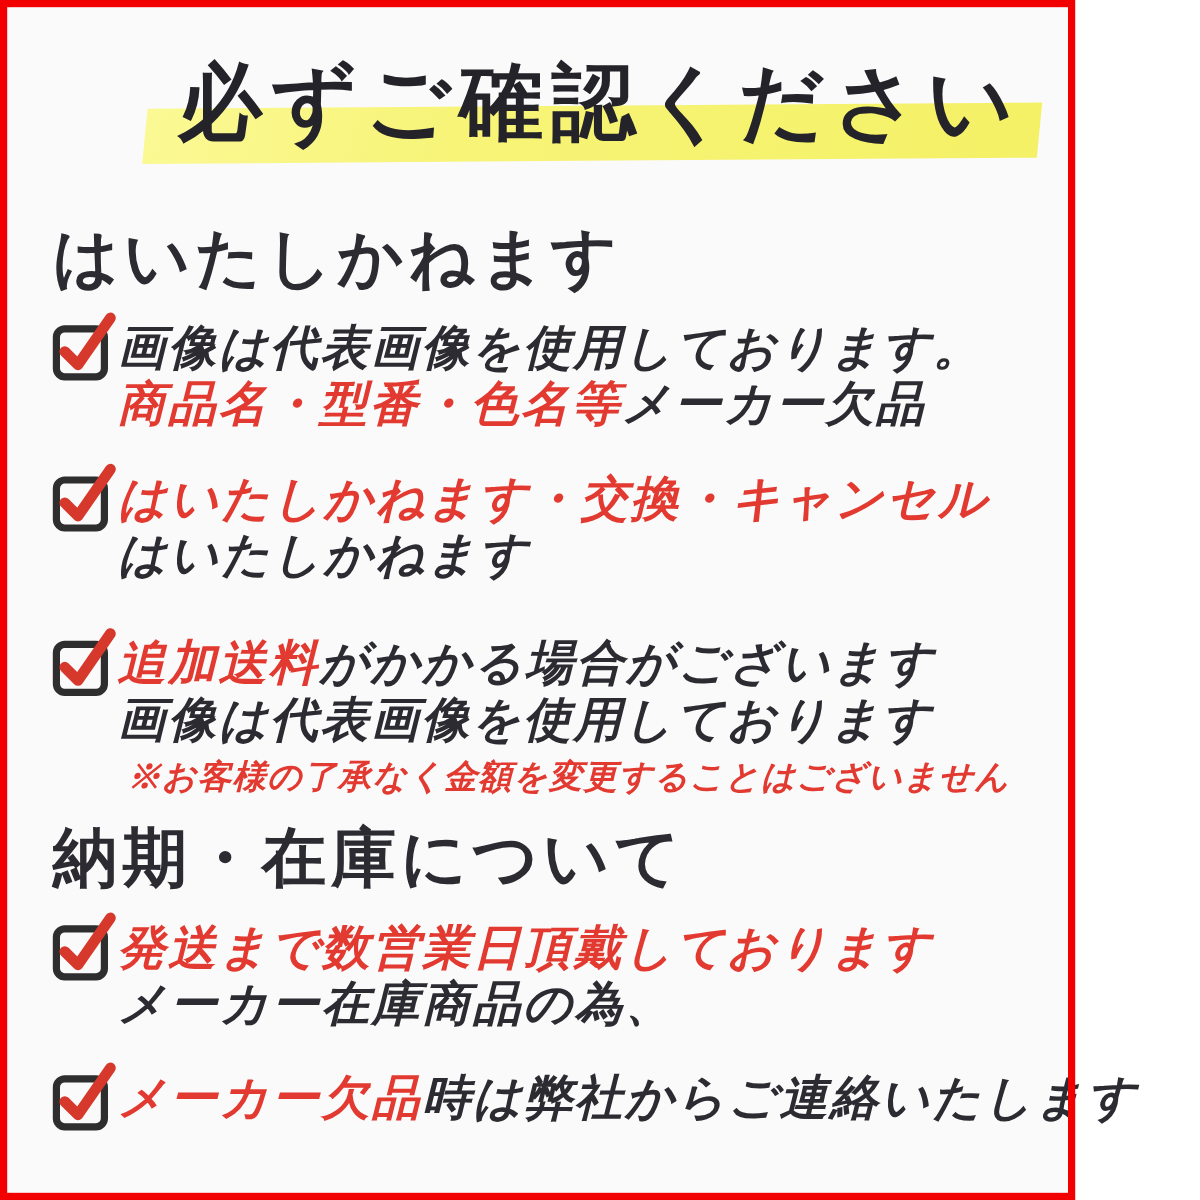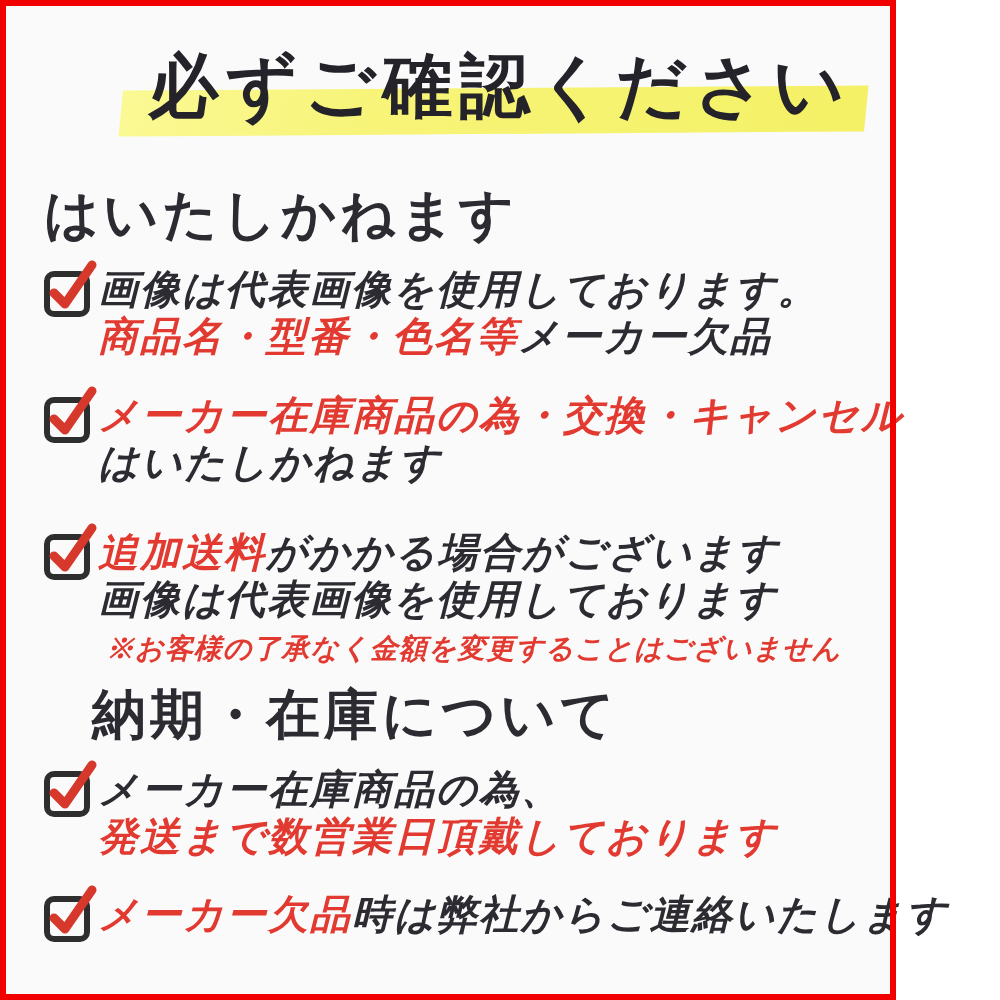--- a/index.html
+++ b/index.html
@@ -47,21 +47,21 @@
     z-index:0;
   }
   .title-text{position:relative;z-index:1;}
   
   .heading{
     position:absolute;left:44px;margin:0;
     font-size:54px;font-weight:800;color:var(--ink);
     letter-spacing:4px;line-height:62px;white-space:nowrap;
   }
   .h-order{top:184px;}
-  .h-stock{top:684px;margin-left:48px;}
+  .h-stock{top:684px;}
   
   .item{
     position:absolute;left:44px;
     display:flex;align-items:flex-start;
   }
   .cb{
     flex:none;width:48px;height:48px;margin-top:2px;margin-right:6px;
   }
   .cb svg{overflow:visible;display:block;width:48px;height:48px;}
   .lines{
@@ -110,21 +110,21 @@
   </div>
 
   <div class="item i2">
     <span class="cb">
       <svg viewBox="0 0 48 48" aria-hidden="true">
         <rect x="3" y="6" width="40" height="40" rx="7" fill="none" stroke="#2e2e2e" stroke-width="6"></rect>
         <path d="M10 25 L21 36 L48 -3" fill="none" stroke="var(--check)" stroke-width="9" stroke-linecap="round" stroke-linejoin="round"></path>
       </svg>
     </span>
     <div class="lines">
-      <div class="line"><span class="red">メーカー在庫商品の為・交換・キャンセル</span></div>
+      <div class="line"><span class="red">はいたしかねます・交換・キャンセル</span></div>
       <div class="line"><span class="black">はいたしかねます</span></div>
     </div>
   </div>
 
   <div class="item i3">
     <span class="cb">
       <svg viewBox="0 0 48 48" aria-hidden="true">
         <rect x="3" y="6" width="40" height="40" rx="7" fill="none" stroke="#2e2e2e" stroke-width="6"></rect>
         <path d="M10 25 L21 36 L48 -3" fill="none" stroke="var(--check)" stroke-width="9" stroke-linecap="round" stroke-linejoin="round"></path>
       </svg>
@@ -139,22 +139,22 @@
   <h2 class="heading h-stock">納期・在庫について</h2>
 
   <div class="item i4">
     <span class="cb">
       <svg viewBox="0 0 48 48" aria-hidden="true">
         <rect x="3" y="6" width="40" height="40" rx="7" fill="none" stroke="#2e2e2e" stroke-width="6"></rect>
         <path d="M10 25 L21 36 L48 -3" fill="none" stroke="var(--check)" stroke-width="9" stroke-linecap="round" stroke-linejoin="round"></path>
       </svg>
     </span>
     <div class="lines">
+      <div class="line"><span class="red">発送まで数営業日頂戴しております</span></div>
       <div class="line"><span class="black">メーカー在庫商品の為、</span></div>
-      <div class="line"><span class="red">発送まで数営業日頂戴しております</span></div>
     </div>
   </div>
 
   <div class="item i5">
     <span class="cb">
       <svg viewBox="0 0 48 48" aria-hidden="true">
         <rect x="3" y="6" width="40" height="40" rx="7" fill="none" stroke="#2e2e2e" stroke-width="6"></rect>
         <path d="M10 25 L21 36 L48 -3" fill="none" stroke="var(--check)" stroke-width="9" stroke-linecap="round" stroke-linejoin="round"></path>
       </svg>
     </span>

